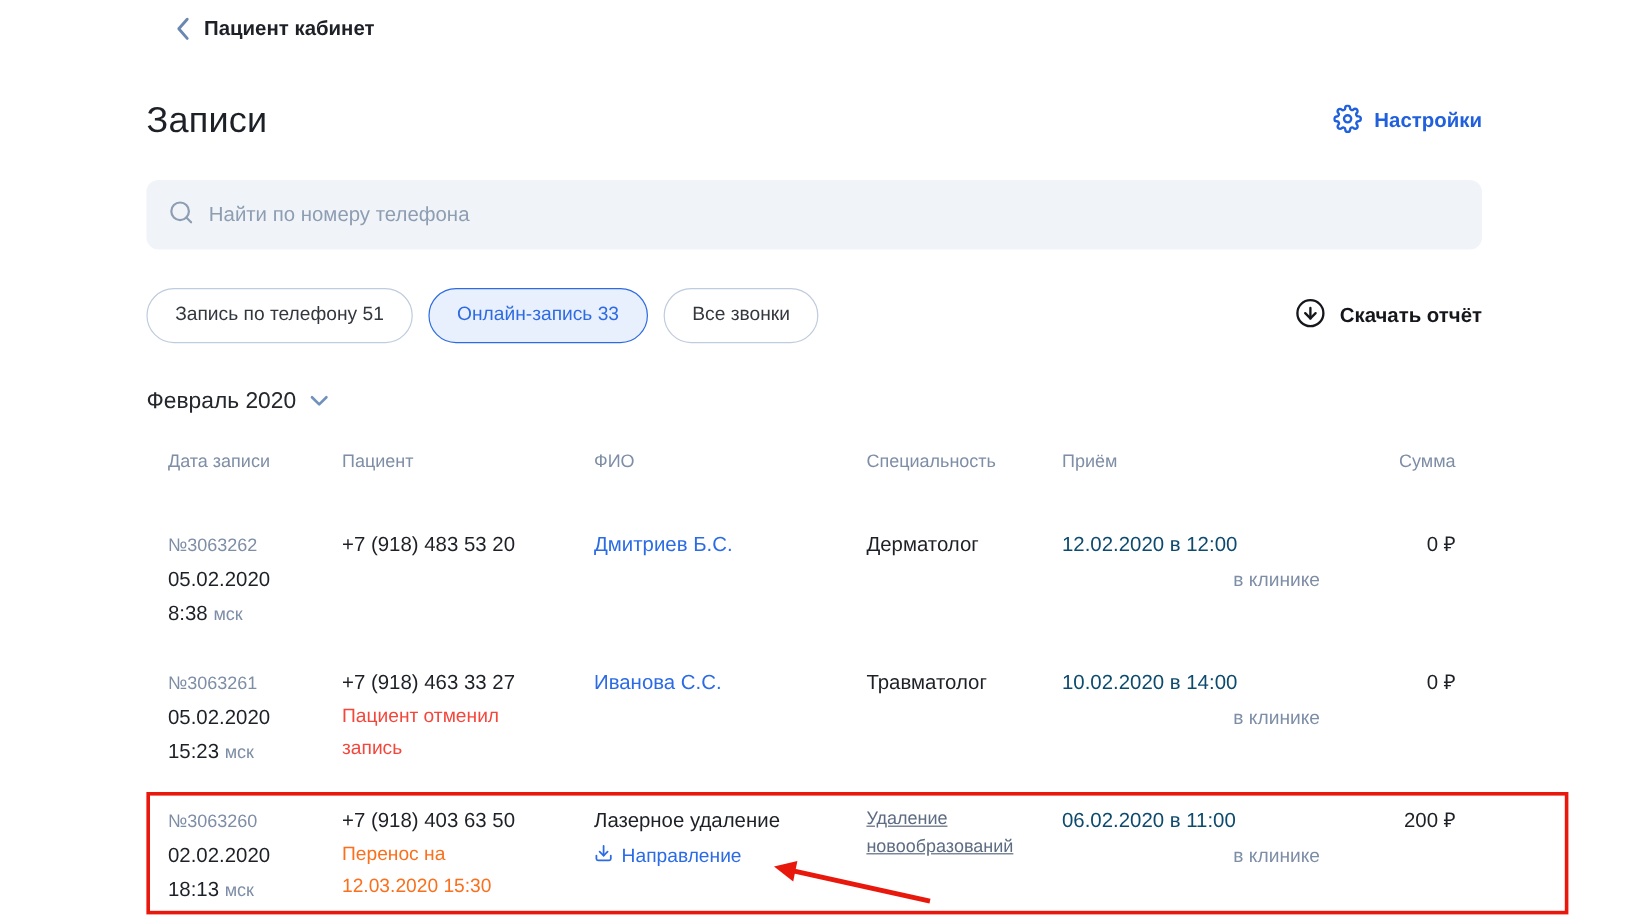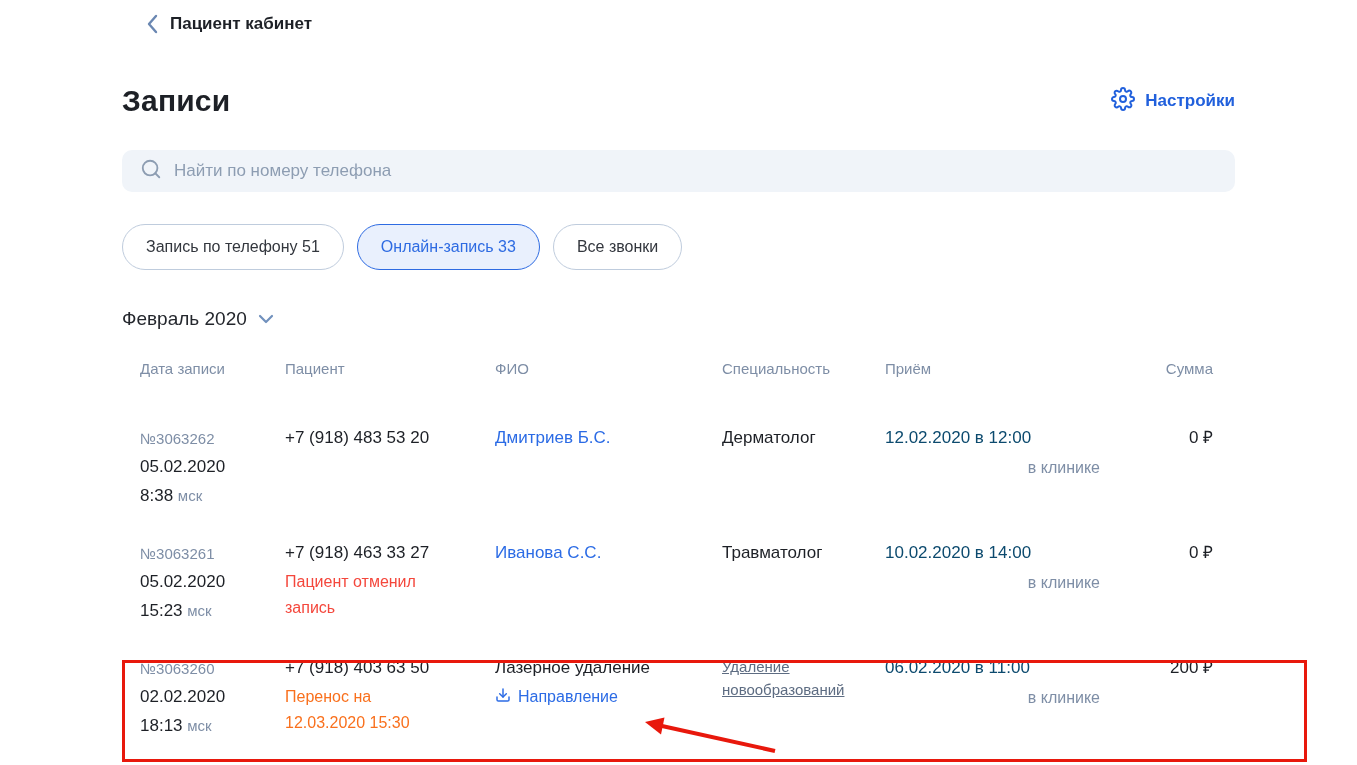--- a/index.html
+++ b/index.html
@@ -11,26 +11,26 @@
   }
   .container { width:1113px; margin-left:122px; }
 
   
   .back-row { padding-top:14px; margin-left:24px; display:flex; align-items:center; gap:12px; cursor:pointer; }
   .back-row svg { display:block; }
   .back-label { font-size:17px; font-weight:700; color:#1d2026; }
 
   
   .title-row { margin-top:48px; display:flex; align-items:center; justify-content:space-between; }
-  .page-title { font-size:30px; line-height:38px; font-weight:700; color:#1d2026; letter-spacing:.2px; }
+  .page-title { font-size:30px; line-height:38px; font-weight:400; color:#1d2026; letter-spacing:.2px; }
   .settings-link { display:flex; align-items:center; gap:10px; color:#2160dc; cursor:pointer; }
   .settings-link .label { font-size:17px; font-weight:700; }
 
   
-  .search-bar { margin-top:30px; height:42px; background:#f0f4f9; border-radius:10px;
+  .search-bar { margin-top:30px; height:58px; background:#f0f4f9; border-radius:10px;
     display:flex; align-items:center; padding:0 18px; gap:12px; }
   .search-bar input { flex:1; border:none; outline:none; background:transparent;
     font-size:17px; color:#3c4657; font-family:"Liberation Sans", sans-serif; }
   .search-bar input::placeholder { color:#8d9db2; opacity:1; }
 
   
   .pills-row { margin-top:32px; display:flex; align-items:center; gap:13px; }
   .pill { height:46px; padding:0 23px; border-radius:24px; border:1px solid #bfccdd;
     background:#fff; display:flex; align-items:center; font-size:16px; color:#33373e; cursor:pointer; white-space:nowrap; }
   .pill.active { border:1.5px solid #2e6be2; background:#e9f0fd; color:#2e6be2; }
@@ -110,20 +110,30 @@
             <line x1="21" y1="21" x2="16.65" y2="16.65"></line>
           </svg>
       </span>
       <input type="text" placeholder="Найти по номеру телефона" style="">
     </div>
 
     <div class="pills-row">
       <div class="pill">Запись по телефону 51</div>
       <div class="pill active">Онлайн-запись 33</div>
       <div class="pill">Все звонки</div>
+      <div class="download-report">
+        <span>
+          <svg width="26" height="26" viewBox="0 0 24 24" fill="none" stroke="#15171c" stroke-width="1.8" stroke-linecap="round" stroke-linejoin="round">
+              <circle cx="12" cy="12" r="10"></circle>
+              <polyline points="8 12 12 16 16 12"></polyline>
+              <line x1="12" y1="8" x2="12" y2="16"></line>
+            </svg>
+        </span>
+        <span class="label">Скачать отчёт</span>
+      </div>
     </div>
 
     <div class="month-row">
       <span class="month-label">Февраль 2020</span>
       <span>
         <svg width="16" height="10" viewBox="0 0 16 10">
             <polyline points="2,2 8,8 14,2" fill="none" stroke="#7191bd" stroke-width="2.2" stroke-linecap="round" stroke-linejoin="round"></polyline>
           </svg>
       </span>
     </div>

